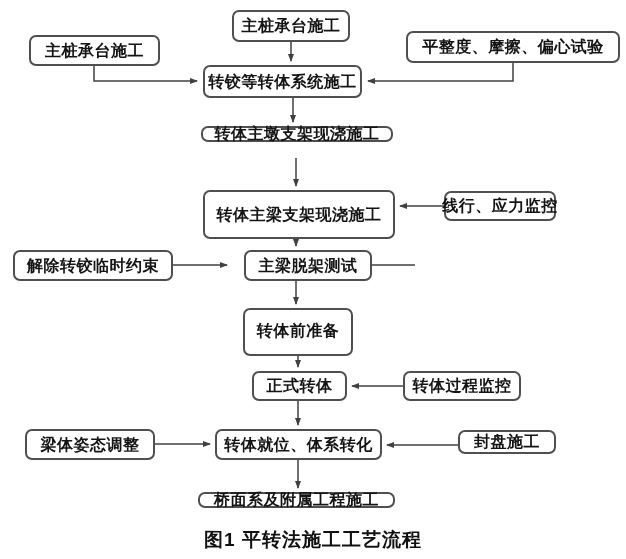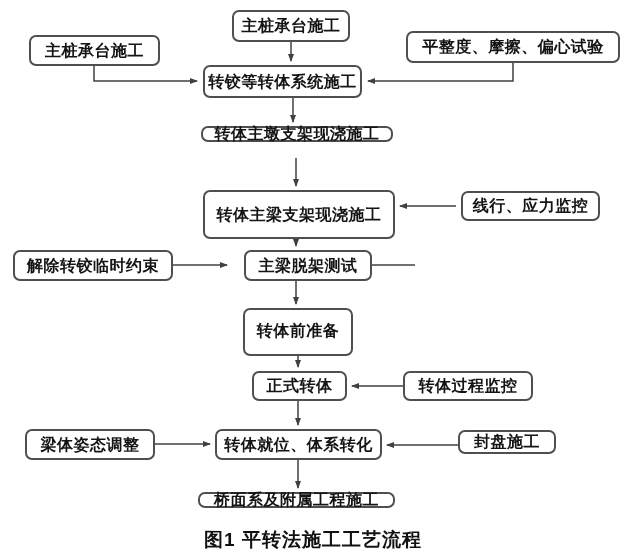--- a/index.html
+++ b/index.html
@@ -80,26 +80,26 @@
       <path d="M298,460 L298,488" marker-end="url(#ah)"></path>
     </g>
   </svg>
 
   <div class="node" style="left:232px; top:10px;  width:118px; height:32px;">主桩承台施工</div>
   <div class="node" style="left:29px;  top:35px;  width:131px; height:31px;">主桩承台施工</div>
   <div class="node" style="left:406px; top:31px;  width:214px; height:32px;">平整度、摩擦、偏心试验</div>
   <div class="node" style="left:203px; top:65px;  width:159px; height:33px;">转铰等转体系统施工</div>
   <div class="node" style="left:201px; top:126px; width:192px; height:16px;">转体主墩支架现浇施工</div>
   <div class="node" style="left:203px; top:190px; width:192px; height:49px;">转体主梁支架现浇施工</div>
-  <div class="node" style="left:461px; top:191px; width:139px; height:30px;">线行、应力监控</div>
+  <div class="node" style="left:444px; top:191px; width:112px; height:30px;">线行、应力监控</div>
   <div class="node" style="left:13px;  top:250px; width:160px; height:31px;">解除转铰临时约束</div>
   <div class="node" style="left:232px; top:250px; width:128px; height:31px;margin-left:12px;">主梁脱架测试</div>
   <div class="node" style="left:243px; top:308px; width:110px; height:48px;font-family:Liberation Mono, monospace;">转体前准备</div>
   <div class="node" style="left:252px; top:371px; width:95px;  height:30px;">正式转体</div>
-  <div class="node" style="left:403px; top:371px; width:130px; height:30px;">转体过程监控</div>
+  <div class="node" style="left:403px; top:371px; width:118px; height:30px;">转体过程监控</div>
   <div class="node" style="left:25px;  top:429px; width:130px; height:31px;">梁体姿态调整</div>
   <div class="node" style="left:215px; top:429px; width:167px; height:31px;">转体就位、体系转化</div>
   <div class="node" style="left:458px; top:430px; width:98px;  height:24px;">封盘施工</div>
   <div class="node" style="left:198px; top:492px; width:197px; height:16px;">桥面系及附属工程施工</div>
 
   <div class="caption">图1 平转法施工工艺流程</div>
 
 </div>
 
 </body></html>

